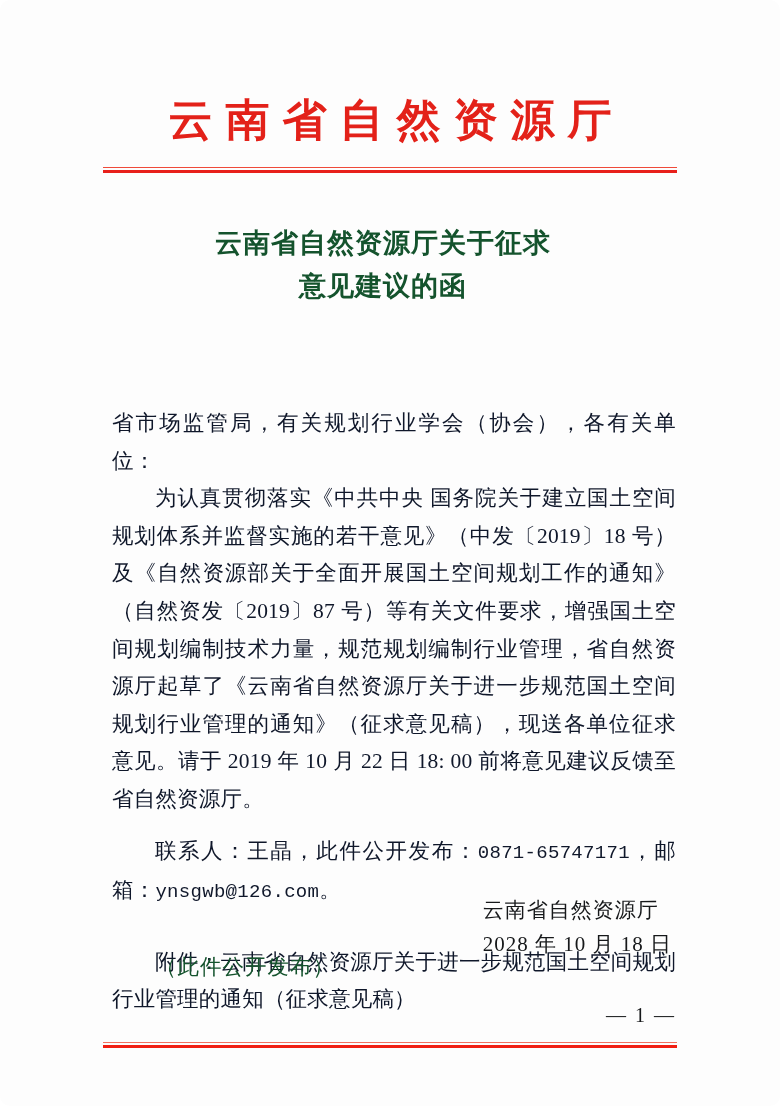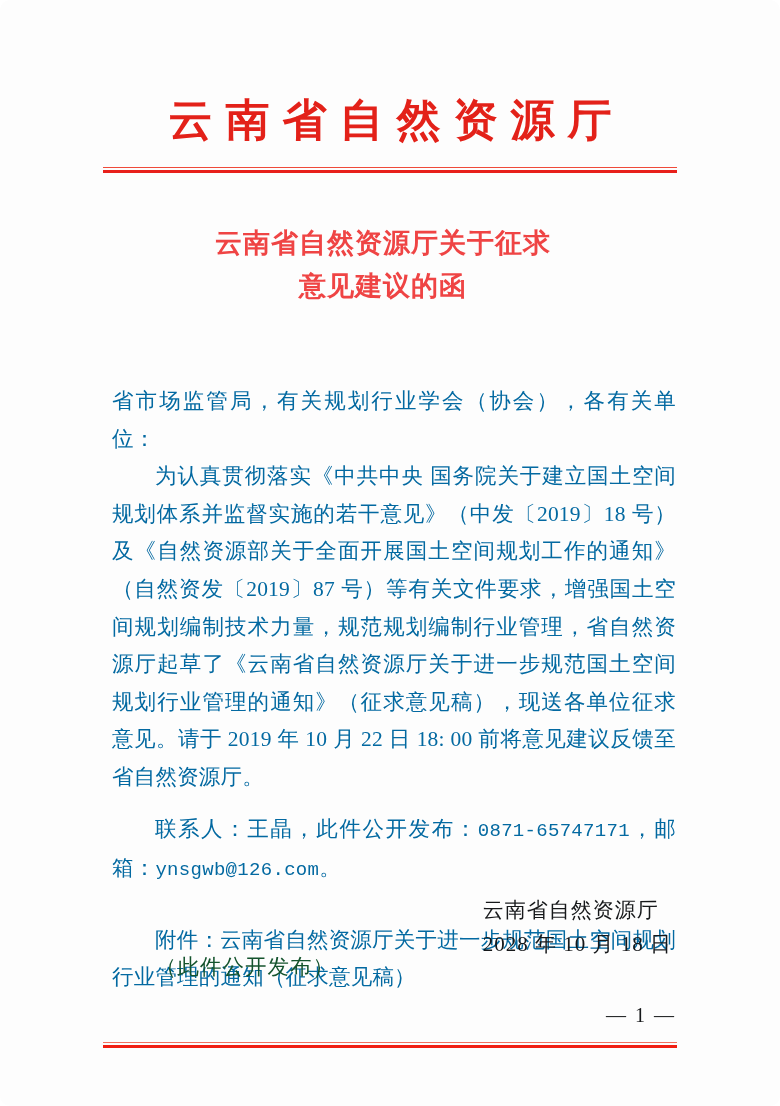--- a/index.html
+++ b/index.html
@@ -64,36 +64,36 @@
   .doc-title {
     position: absolute;
     left: 110px;
     right: 124px;
     top: 222px;
     text-align: center;
     font-size: 27px;
     font-weight: 700;
     line-height: 43px;
     letter-spacing: 1px;
-    color: #ef4444;
+    color: #14532d;
   }
   .doc-title div { white-space: nowrap; }
 
   
   .body-block {
     position: absolute;
     left: 112px;
     right: 104px;
-    top: 383px;
+    top: 405px;
     font-size: 21.5px;
     line-height: 37.6px;
     text-align: justify;
     text-justify: inter-ideograph;
     letter-spacing: 0.2px;
-    color: #0369a1;
+    color: #0f172a;
   }
   .para {
     margin: 0;
     text-indent: 2em;
   }
   .para.flush { text-indent: 0; }
   .ascii {
     font-family: "Liberation Mono", "DejaVu Sans Mono", monospace;
     font-size: 19px;
     letter-spacing: 0.3px;

